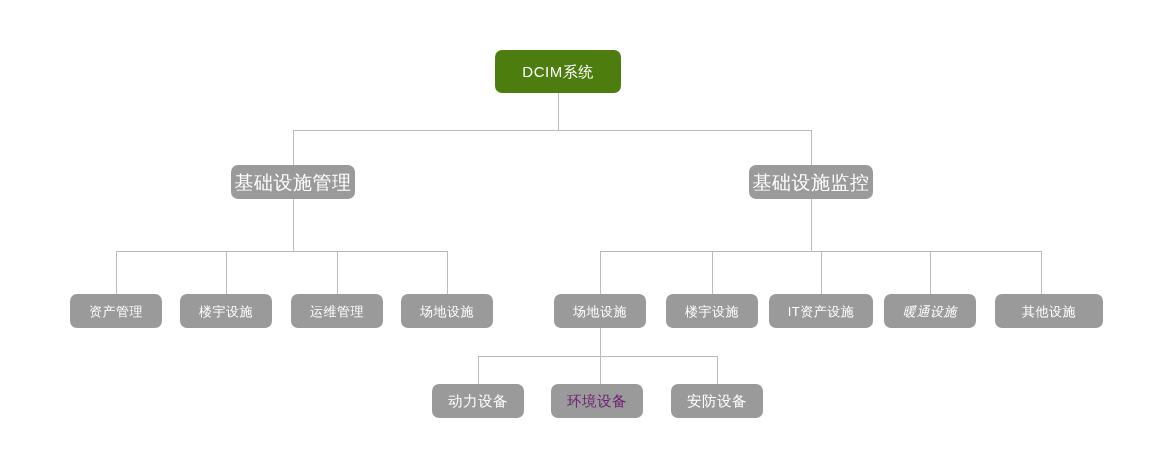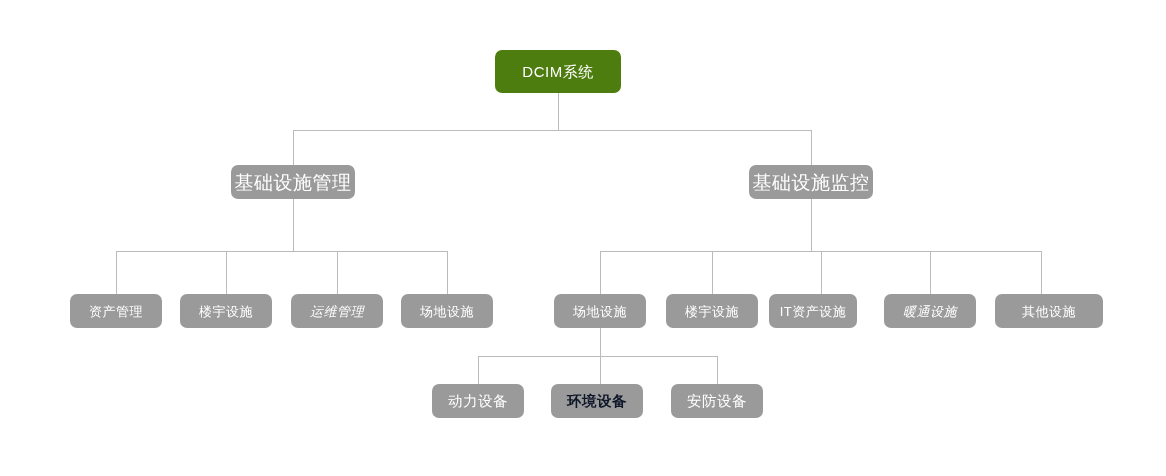--- a/index.html
+++ b/index.html
@@ -102,45 +102,45 @@
       </div>
       <div class="node lvl-2" style="left: 749px; top: 165px; width: 124px; height: 34px; background: rgb(154, 154, 154); color: rgb(255, 255, 255); border-radius: 7px;">
         <span class="node-label">基础设施监控</span>
       </div>
       <div class="node lvl-3" style="left: 70px; top: 294px; width: 92px; height: 34px; background: rgb(154, 154, 154); color: rgb(255, 255, 255); border-radius: 7px;">
         <span class="node-label">资产管理</span>
       </div>
       <div class="node lvl-3" style="left: 180px; top: 294px; width: 92px; height: 34px; background: rgb(154, 154, 154); color: rgb(255, 255, 255); border-radius: 7px;">
         <span class="node-label">楼宇设施</span>
       </div>
-      <div class="node lvl-3" style="left: 291px; top: 294px; width: 92px; height: 34px; background: rgb(154, 154, 154); color: rgb(255, 255, 255); border-radius: 7px; font-style: italic;">
+      <div class="node lvl-3" style="left: 291px; top: 294px; width: 92px; height: 34px; background: rgb(154, 154, 154); color: rgb(255, 255, 255); border-radius: 7px;">
         <span class="node-label">运维管理</span>
       </div>
       <div class="node lvl-3" style="left: 401px; top: 294px; width: 92px; height: 34px; background: rgb(154, 154, 154); color: rgb(255, 255, 255); border-radius: 7px;">
         <span class="node-label">场地设施</span>
       </div>
       <div class="node lvl-3" style="left: 554px; top: 294px; width: 92px; height: 34px; background: rgb(154, 154, 154); color: rgb(255, 255, 255); border-radius: 7px; align-items: center;">
         <span class="node-label">场地设施</span>
       </div>
       <div class="node lvl-3" style="left: 666px; top: 294px; width: 92px; height: 34px; background: rgb(154, 154, 154); color: rgb(255, 255, 255); border-radius: 7px;">
         <span class="node-label">楼宇设施</span>
       </div>
-      <div class="node lvl-3" style="left: 769px; top: 294px; width: 88px; height: 34px; background: rgb(154, 154, 154); color: rgb(255, 255, 255); border-radius: 7px;">
+      <div class="node lvl-3" style="left: 769px; top: 294px; width: 104px; height: 34px; background: rgb(154, 154, 154); color: rgb(255, 255, 255); border-radius: 7px;">
         <span class="node-label">IT资产设施</span>
       </div>
       <div class="node lvl-3" style="left: 884px; top: 294px; width: 92px; height: 34px; background: rgb(154, 154, 154); color: rgb(255, 255, 255); border-radius: 7px; font-style: italic;">
         <span class="node-label">暖通设施</span>
       </div>
       <div class="node lvl-3" style="left: 995px; top: 294px; width: 108px; height: 34px; background: rgb(154, 154, 154); color: rgb(255, 255, 255); border-radius: 7px;">
         <span class="node-label">其他设施</span>
       </div>
       <div class="node lvl-4" style="left: 432px; top: 384px; width: 92px; height: 34px; background: rgb(154, 154, 154); color: rgb(255, 255, 255); border-radius: 7px;">
         <span class="node-label">动力设备</span>
       </div>
-      <div class="node lvl-4" style="left: 551px; top: 384px; width: 92px; height: 34px; background: rgb(154, 154, 154); color: #0f172a; border-radius: 7px; font-weight: bold;">
+      <div class="node lvl-4" style="left: 551px; top: 384px; width: 92px; height: 34px; background: rgb(154, 154, 154); color: #701a75; border-radius: 7px;">
         <span class="node-label">环境设备</span>
       </div>
       <div class="node lvl-4" style="left: 671px; top: 384px; width: 92px; height: 34px; background: rgb(154, 154, 154); color: rgb(255, 255, 255); border-radius: 7px;">
         <span class="node-label">安防设备</span>
       </div>
     </div>
 
 </div>
 
 </body></html>

